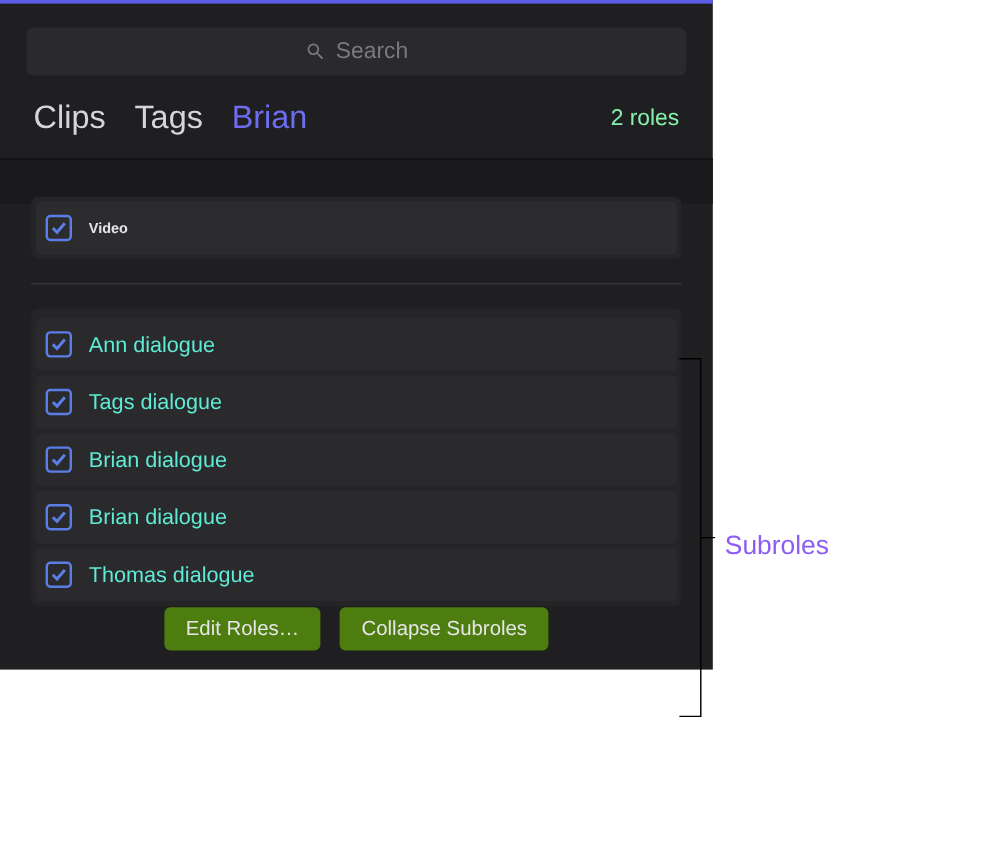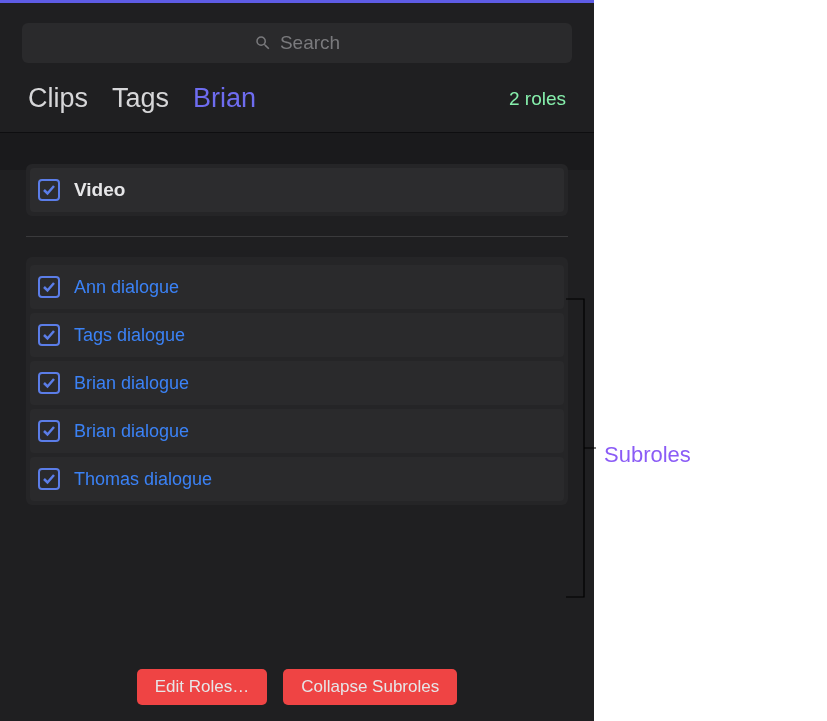--- a/index.html
+++ b/index.html
@@ -9,21 +9,21 @@
     }
     body {
       font-family: -apple-system, BlinkMacSystemFont, "Helvetica Neue", Arial, sans-serif;
       background: #fff;
       width: 827px;
       height: 721px;
       position: relative;
     }
     .app-panel {
       width: 594px;
-      height: 721px;
+      height: 558px;
       background: #1f1f21;
       border-top: 3px solid #5e5ce6;
       position: relative;
     }
     .search-bar {
       margin: 20px 22px 0 22px;
       height: 40px;
       background: #2a2a2c;
       border-radius: 6px;
       display: flex;
@@ -97,25 +97,25 @@
       flex-shrink: 0;
       cursor: pointer;
     }
     .checkbox svg {
       stroke: #5b7de8;
       stroke-width: 2.5;
       fill: none;
     }
     .role-title {
       color: #e6e6e8;
-      font-size: 19px;
+      font-size: 12px;
       font-weight: 600;
     }
     .subrole-title {
-      color: #3b82f6;
+      color: #5eead4;
       font-size: 18px;
       font-weight: 400;
       text-align: center;
     }
     .header-spacer {
       flex: 1;
     }
     .view-buttons {
       display: flex;
       align-items: center;
@@ -167,21 +167,21 @@
     .footer-buttons {
       position: absolute;
       bottom: 16px;
       left: 0;
       right: 0;
       display: flex;
       justify-content: center;
       gap: 16px;
     }
     .footer-btn {
-      background: #ef4444;
+      background: #4d7c0f;
       color: #e6e6e8;
       font-size: 17px;
       padding: 8px 18px;
       border-radius: 5px;
       border: none;
       cursor: pointer;
     }
     .callout {
       position: absolute;
       left: 604px;

